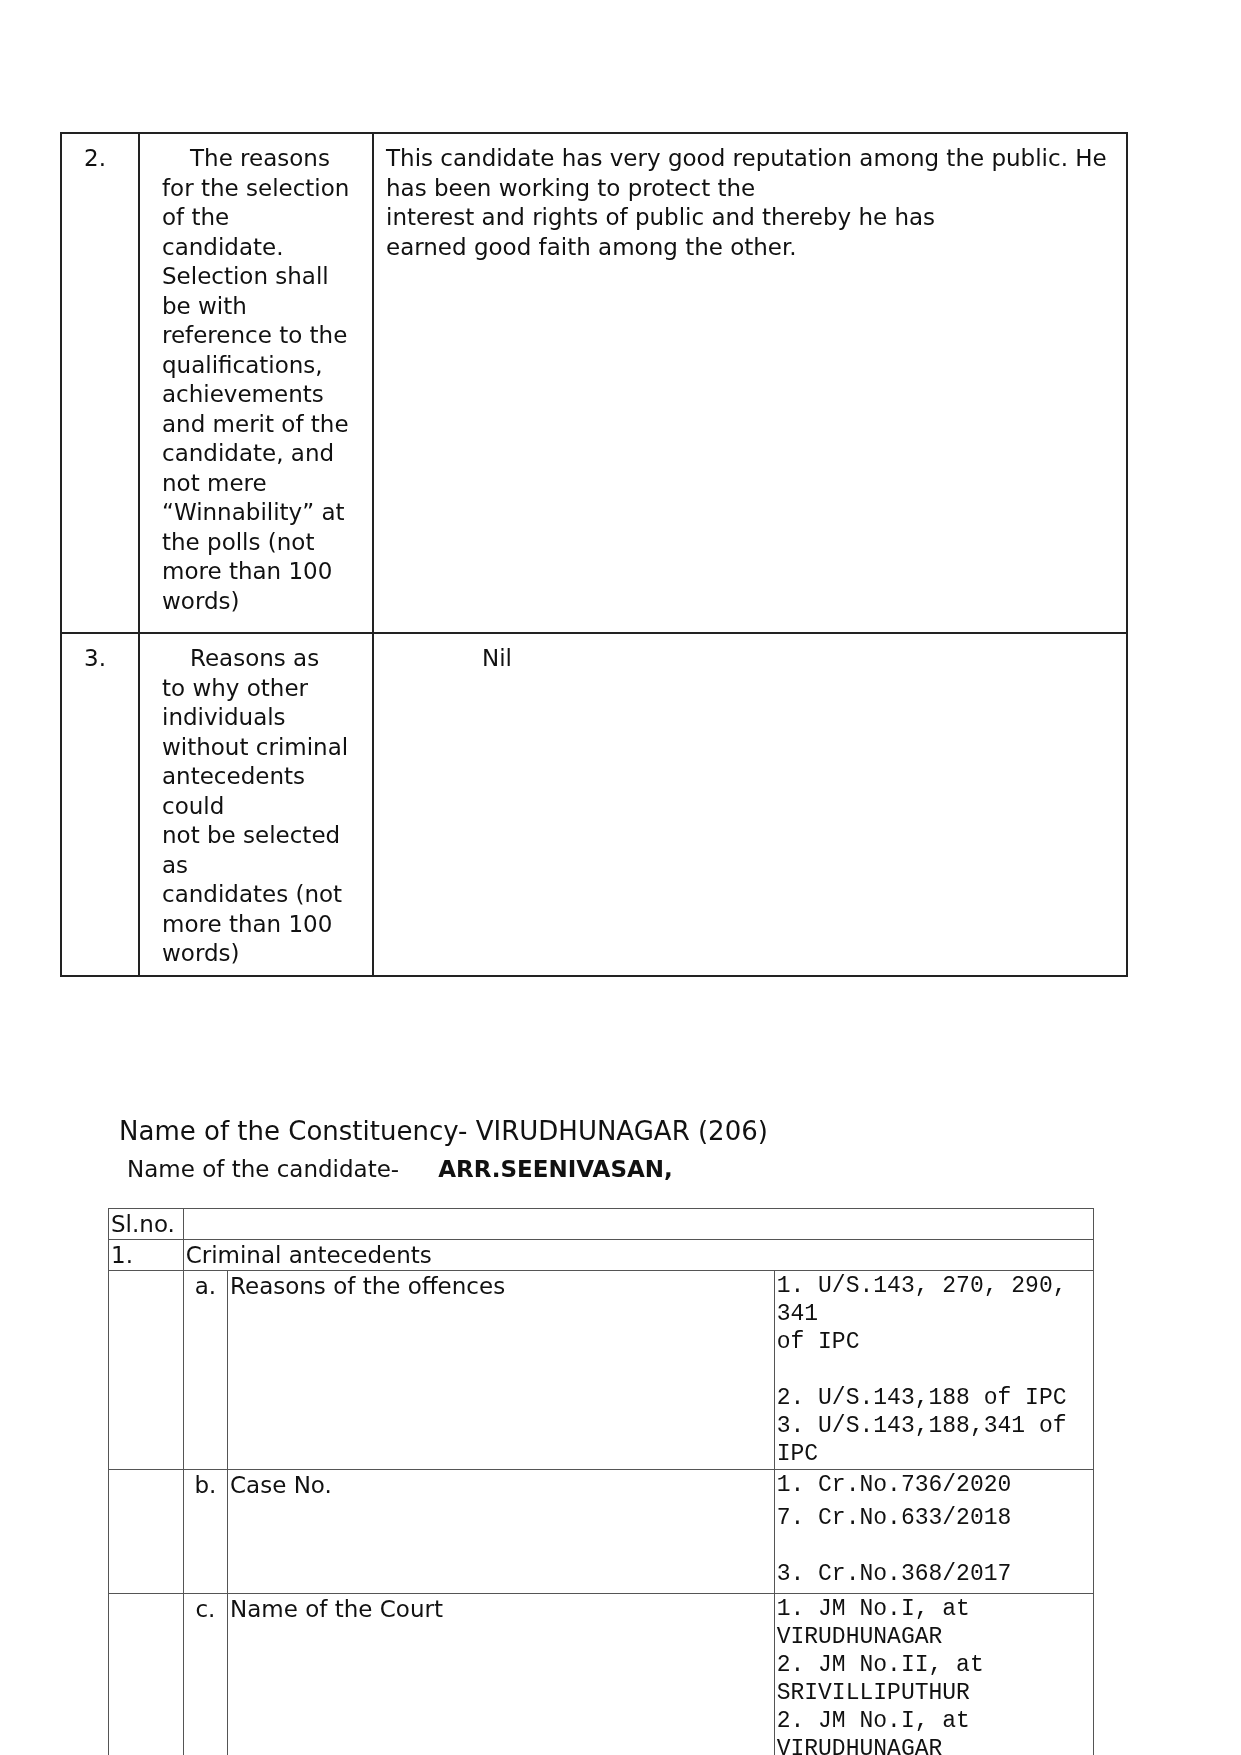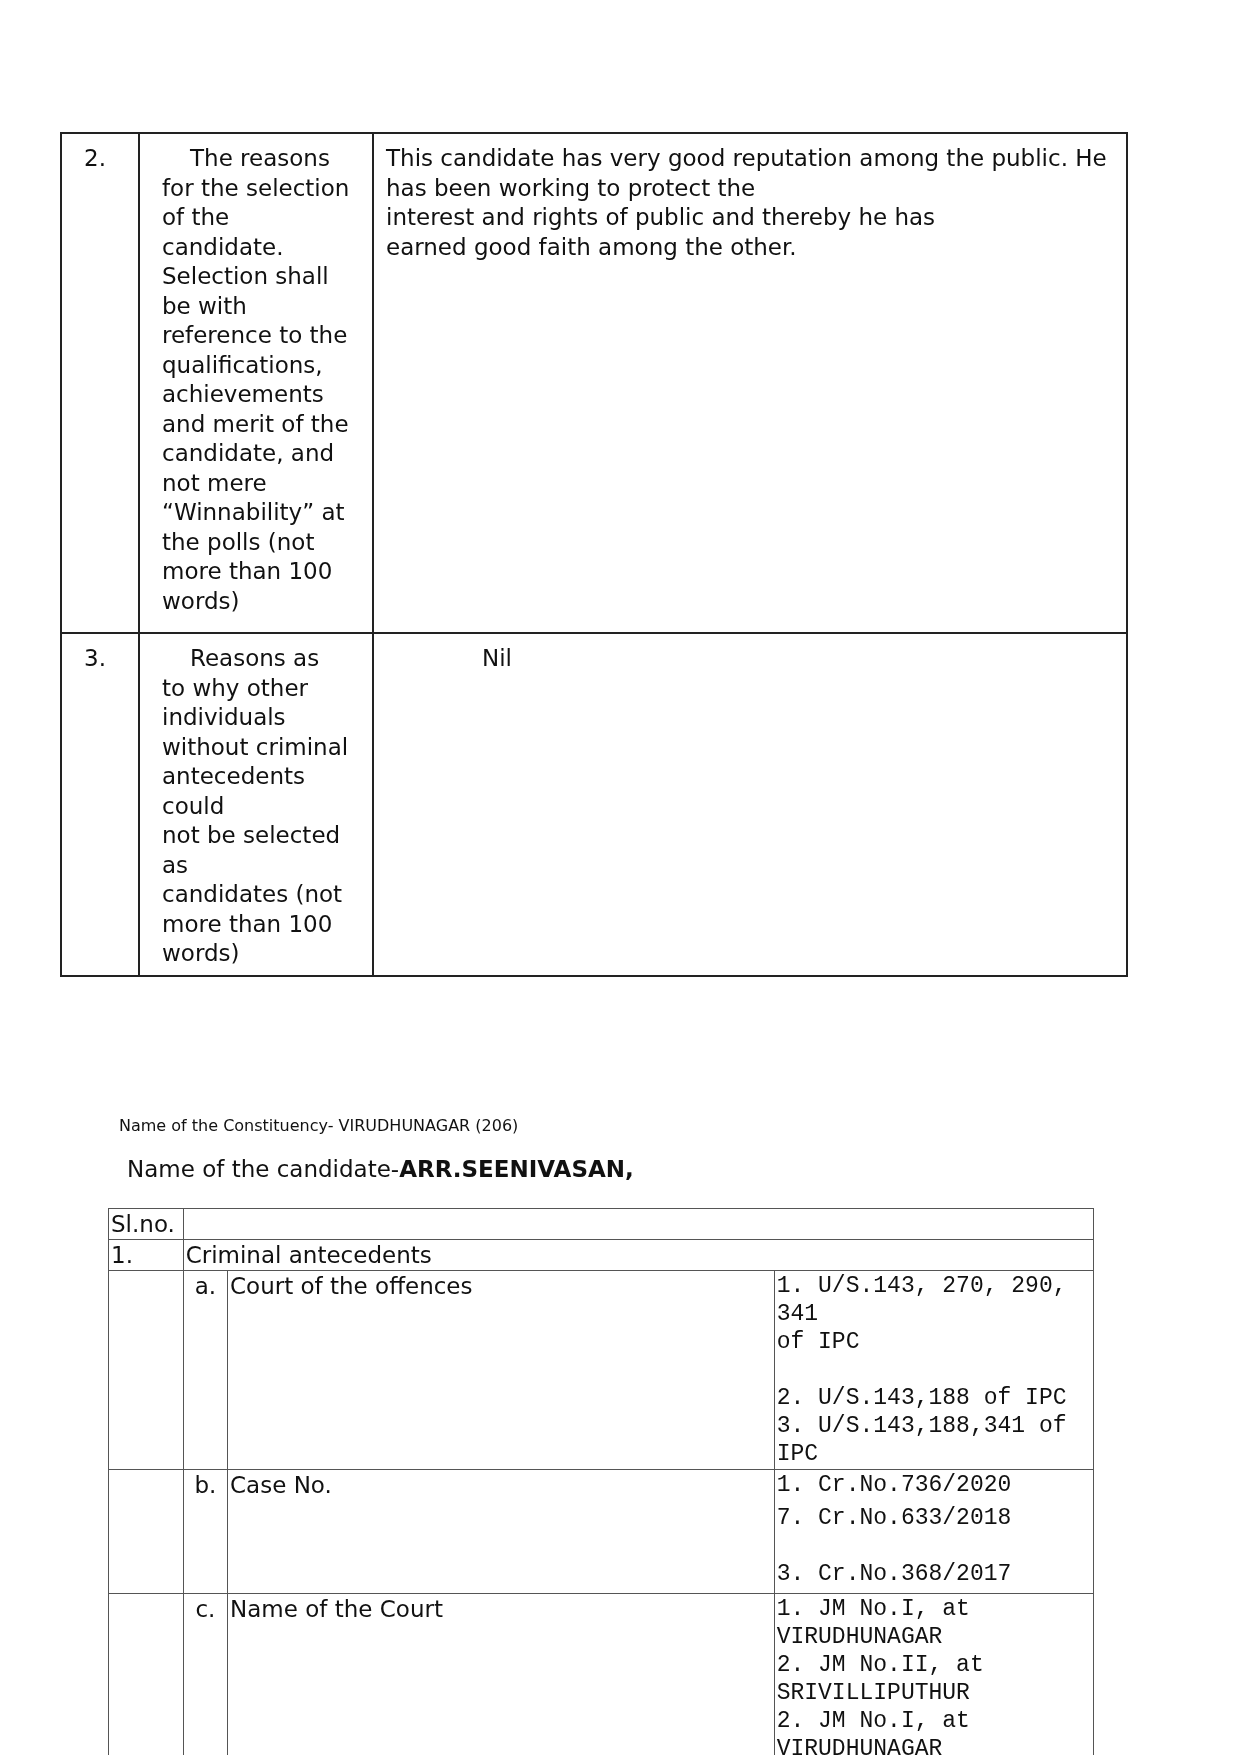--- a/index.html
+++ b/index.html
@@ -14,23 +14,23 @@
   .t1 td { border: 2px solid #222; vertical-align: top; padding: 10px 16px 6px 22px; }
   .t1 td.num { width: 38px; padding-left: 22px; }
   .t1 td.q { width: 206px; padding-left: 22px; padding-right: 4px; }
   .t1 td.q .first { display: block; text-indent: 28px; }
   .t1 td.ans { padding-left: 12px; }
   .t1 td.ans.nil { padding-left: 108px; }
   .row2 { height: 500px; }
   .row3 { height: 284px; }
   .line { display: block; }
 
-  .meta1 { position: absolute; left: 119px; top: 1116px; font-size: 16px; }
+  .meta1 { position: absolute; left: 119px; top: 1116px; font-size: 26px; }
   .meta2 { position: absolute; left: 127px; top: 1156px; font-size: 23px; }
-  .meta2 b { font-weight: bold; }
+  .meta2 b { font-weight: bold; margin-left: 39px; }
 
   .t2 {
     position: absolute; left: 108px; top: 1208px; width: 986px;
     border-collapse: collapse; font-size: 23px; line-height: 28px;
   }
   .t2 td { border: 1.5px solid #555; vertical-align: top; padding: 1px 2px; }
   .t2 .c-sl { width: 64px; }
   .t2 .c-let { width: 24px; text-align: center; padding: 1px 8px; }
   .t2 .c-lab { width: 500px; }
   .t2 .c-val { width: 290px; font-family: Liberation Mono, monospace; }
@@ -101,21 +101,21 @@
     <td class="c-sl">Sl.no.</td>
     <td colspan="3"></td>
   </tr>
   <tr>
     <td class="c-sl">1.</td>
     <td colspan="3">Criminal antecedents</td>
   </tr>
   <tr style="height:154px;">
     <td class="c-sl"></td>
     <td class="c-let">a.</td>
-    <td class="c-lab">Court of the offences</td>
+    <td class="c-lab">Reasons of the offences</td>
     <td class="c-val">
       <span class="line">1. U/S.143, 270, 290, 341</span>
       <span class="line">of IPC</span>
       <span class="gap"></span>
       <span class="line">2. U/S.143,188 of IPC</span>
       <span class="line">3. U/S.143,188,341 of IPC</span>
     </td>
   </tr>
   <tr style="height:124px;">
     <td class="c-sl"></td>

